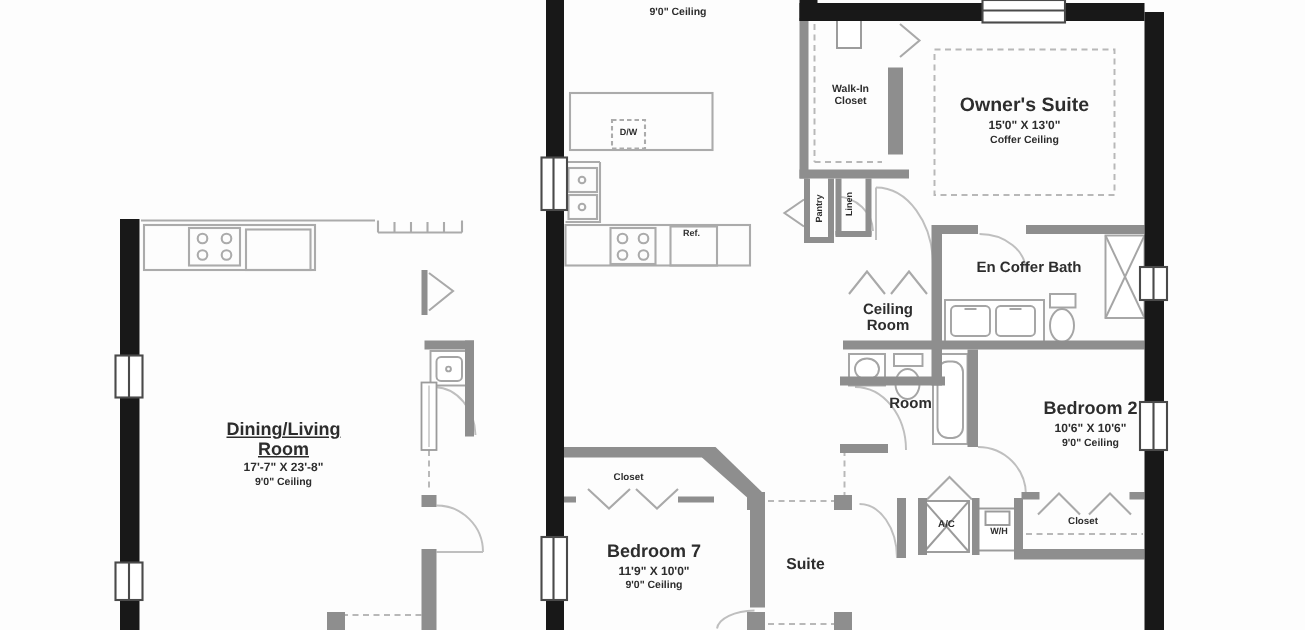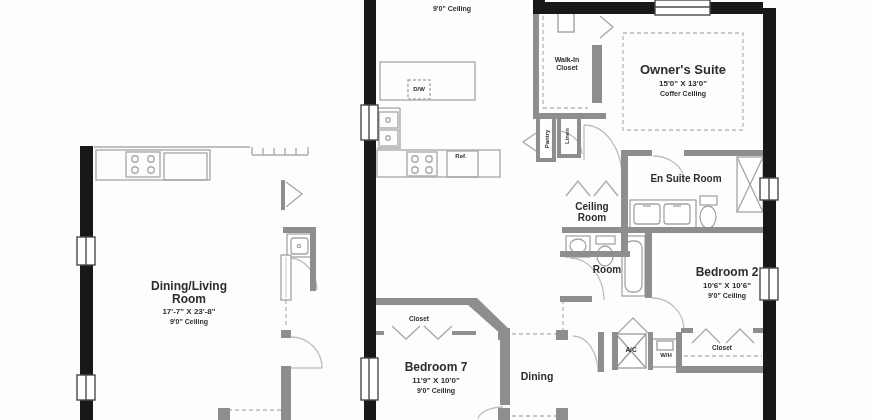--- a/index.html
+++ b/index.html
@@ -2,21 +2,21 @@
 <html><head>
 <meta charset="utf-8">
 <style>
   html,body{margin:0;padding:0;background:#fff;}
   #plan{position:relative;width:870px;height:420px;background:#fdfdfd;overflow:hidden;
         font-family:"Liberation Sans", sans-serif;}
   svg{position:absolute;left:0;top:0;}
   .lbl{position:absolute;transform:translateX(-50%);text-align:center;color:#2d2d2d;
        font-weight:bold;white-space:nowrap;line-height:1.08;}
   .name{font-size:12px;}
-  .name2{font-size:12px;line-height:1.05;}
+  .name2{font-size:12px;line-height:1.05;text-decoration:underline;}
   .dims{font-size:8px;margin-top:3px;}
   .ceil{font-size:7px;margin-top:1px;}
   .mid{font-size:10px;}
   .tiny{font-size:6.5px;}
   .micro{font-size:6px;}
   .vert{transform:translate(-50%,-50%) rotate(-90deg);transform-origin:center;}
 </style>
 </head>
 <body>
 
@@ -241,37 +241,37 @@
   <div class="name2">Room</div>
   <div class="dims">17'-7" X 23'-8"</div>
   <div class="ceil">9'0" Ceiling</div>
 </div>
 
 <div class="lbl mid" style="left:592px;top:202px;">
   <div>Ceiling</div>
   <div>Room</div>
 </div>
 
-<div class="lbl mid" style="left:686px;top:174px;">En Suite Room</div>
+<div class="lbl mid" style="left:686px;top:174px;">En Coffer Bath</div>
 
 <div class="lbl mid" style="left:607px;top:265px;">Room</div>
 
 <div class="lbl" style="left:727px;top:266px;">
   <div class="name">Bedroom 2</div>
   <div class="dims">10'6" X 10'6"</div>
   <div class="ceil">9'0" Ceiling</div>
 </div>
 
 <div class="lbl" style="left:436px;top:361px;">
   <div class="name">Bedroom 7</div>
   <div class="dims">11'9" X 10'0"</div>
   <div class="ceil">9'0" Ceiling</div>
 </div>
 
-<div class="lbl" style="left:537px;top:371px;font-size:10.5px;">Dining</div>
+<div class="lbl" style="left:537px;top:371px;font-size:10.5px;">Suite</div>
 
 <div class="lbl micro vert" style="left:547px;top:139px;">Pantry</div>
 <div class="lbl micro vert" style="left:567px;top:136px;">Linen</div>
 
 <div class="lbl micro" style="left:419px;top:86px;">D/W</div>
 <div class="lbl micro" style="left:461px;top:153px;">Ref.</div>
 <div class="lbl tiny" style="left:631px;top:346px;">A/C</div>
 <div class="lbl micro" style="left:666px;top:352px;">W/H</div>
 <div class="lbl tiny" style="left:722px;top:344px;">Closet</div>
 <div class="lbl tiny" style="left:419px;top:315px;">Closet</div>

